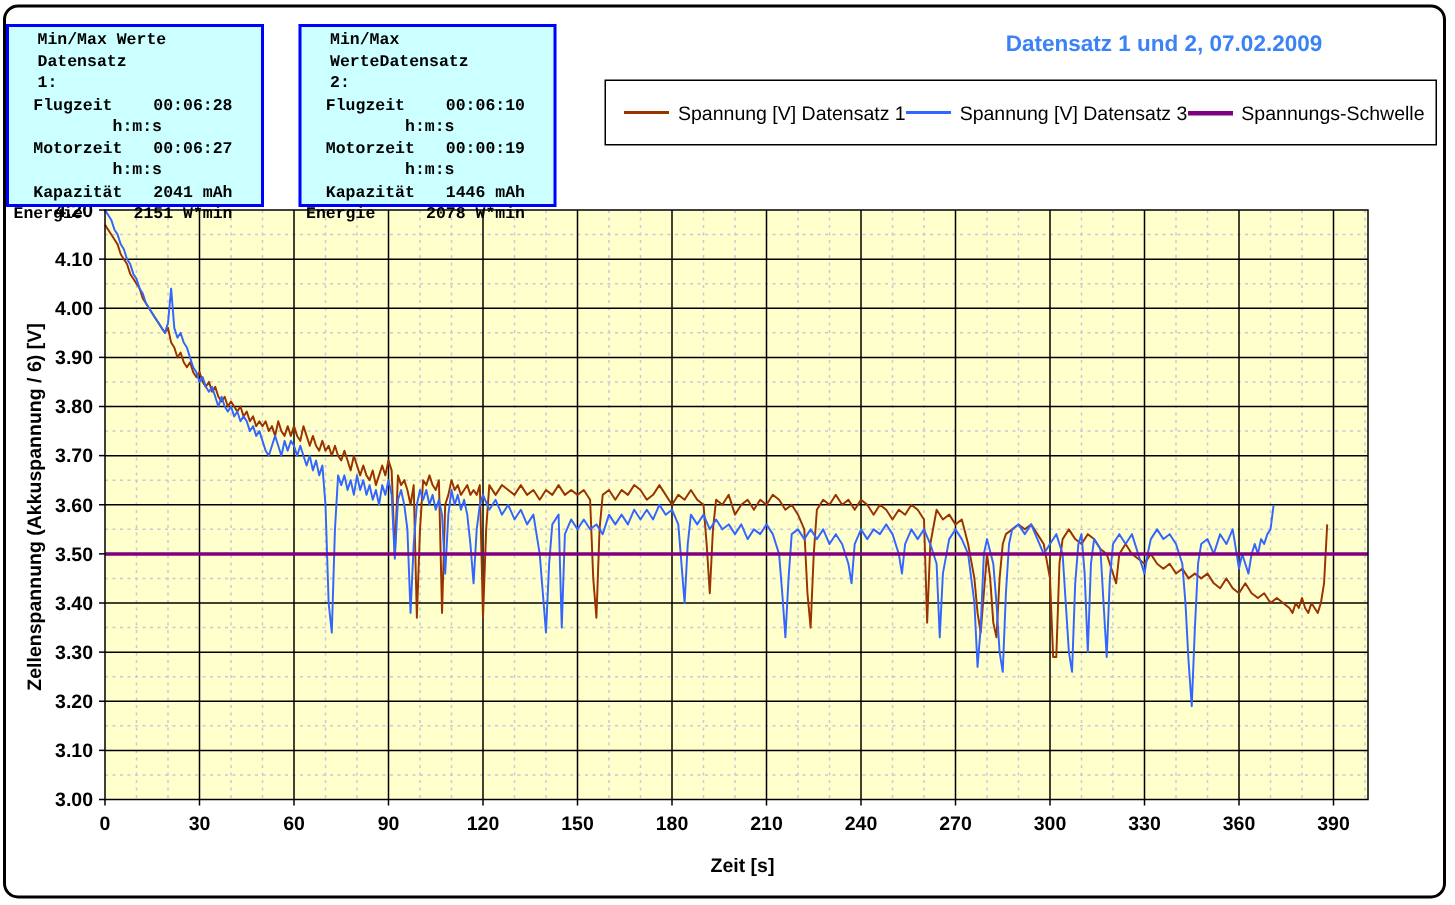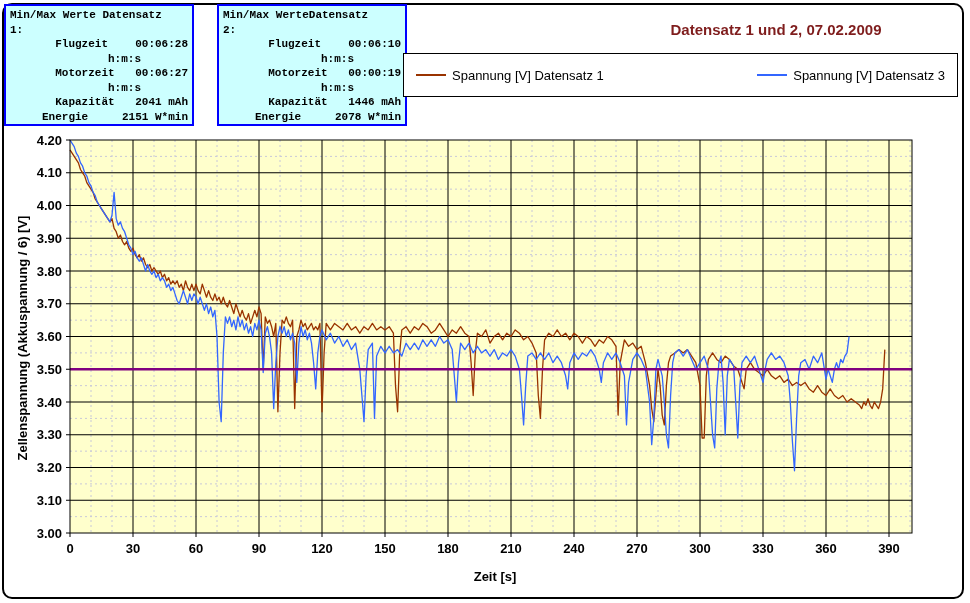--- a/index.html
+++ b/index.html
@@ -1,25 +1,25 @@
 <!DOCTYPE html>
 <html><head>
 <meta charset="utf-8">
 <style>
   html,body{margin:0;padding:0;background:#fff;}
   #stage{position:relative;width:970px;height:603px;background:#fff;overflow:hidden;
          font-family:"Liberation Sans",sans-serif;}
   #frame{position:absolute;left:2px;top:3px;right:6px;bottom:4px;border:2px solid #000;
          border-radius:10px;pointer-events:none;}
-  .infobox{position:absolute;top:4px;width:190px;height:122px;border:2px solid #0000FF;
-           background:#CCFFFF;box-sizing:border-box;padding:2px 4px;
+  .infobox{position:absolute;top:16px;width:172px;height:122px;border:2px solid #0000FF;
+           background:#CCFFFF;box-sizing:border-box;padding:2px 19px;
            font-family:"Liberation Mono","DejaVu Sans Mono",monospace;
            font-size:11px;line-height:14.5px;font-weight:bold;color:#000;}
   #infobox1{left:4px;}
-  #infobox2{left:199px;margin-left:18px;}
+  #infobox2{left:199px;}
   .ib-row{display:flex;white-space:pre;justify-content:flex-end;}
   .ib-label{display:inline-block;width:80px;flex:0 0 80px;}
   #chart-title{position:absolute;left:590px;top:21px;width:372px;text-align:center;
                font-size:15px;font-weight:bold;}
   #legend{position:absolute;left:403px;top:53px;width:555px;height:44px;background:#fff;
           border:1px solid #000;box-sizing:border-box;display:flex;align-items:center;
           justify-content:space-between;padding:0 12px;}
   .legend-entry{display:flex;align-items:center;}
   .legend-swatch{display:inline-block;width:30px;margin-right:6px;}
   .legend-label{font-size:13px;color:#000;white-space:nowrap;}
@@ -181,26 +181,30 @@
     <div class="ib-rows">
         <div class="ib-row"><span class="ib-label">Flugzeit</span><span>00:06:10</span></div>
         <div class="ib-row"><span class="ib-label">h:m:s</span><span></span></div>
         <div class="ib-row"><span class="ib-label">Motorzeit</span><span>00:00:19</span></div>
         <div class="ib-row"><span class="ib-label">h:m:s</span><span></span></div>
         <div class="ib-row"><span class="ib-label">Kapazität</span><span>1446 mAh</span></div>
         <div class="ib-row"><span class="ib-label">Energie</span><span>2078 W*min</span></div>
       </div>
   </div>
 
-  <div id="chart-title" style="color: #7f1d1d;">Datensatz 1 und 2, 07.02.2009</div>
+  <div id="chart-title" style="color: #3b82f6;">Datensatz 1 und 2, 07.02.2009</div>
 
   <div id="legend">
     <div class="legend-entry">
       <span class="legend-swatch" id="sw0" style="background: rgb(153, 51, 0); height: 2px;"></span>
       <span class="legend-label">Spannung [V] Datensatz 1</span>
     </div>
     <div class="legend-entry">
       <span class="legend-swatch" id="sw1" style="background: rgb(51, 102, 255); height: 2px;"></span>
       <span class="legend-label">Spannung [V] Datensatz 3</span>
     </div>
+    <div class="legend-entry">
+      <span class="legend-swatch" id="sw2" style="background: rgb(128, 0, 128); height: 3px;"></span>
+      <span class="legend-label">Spannungs-Schwelle</span>
+    </div>
   </div>
 
 </div>
 
 </body></html>

